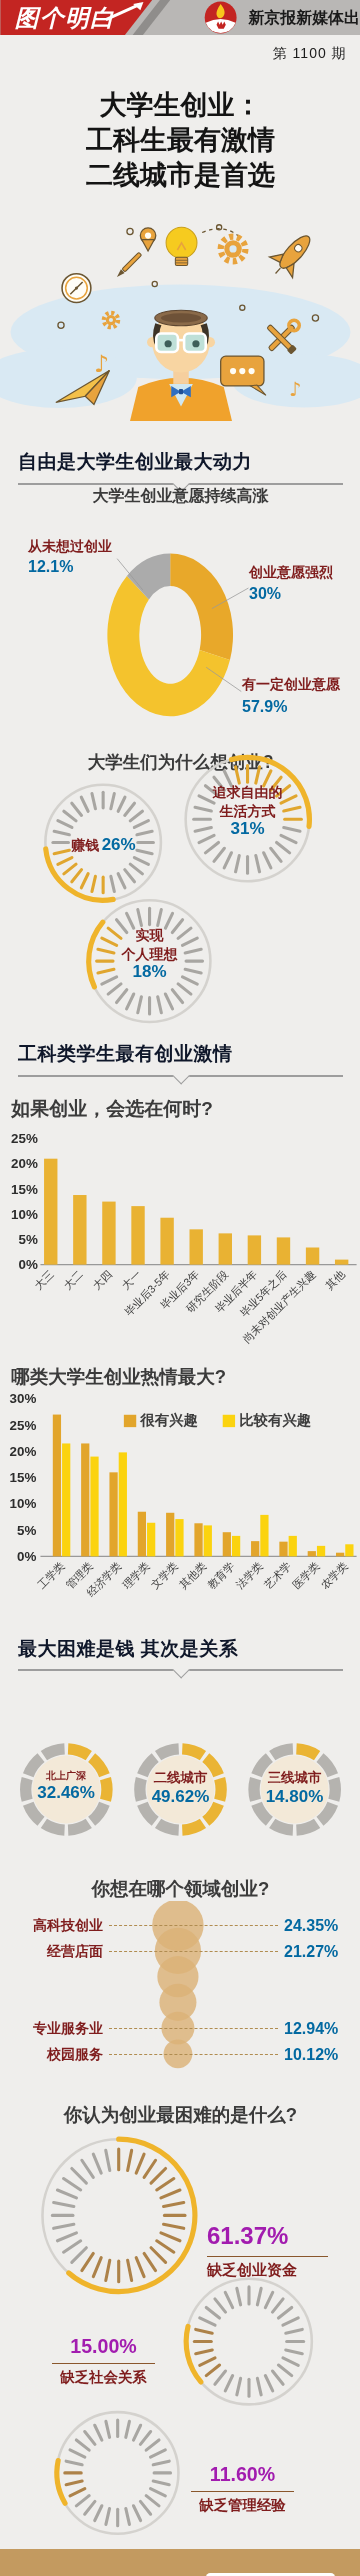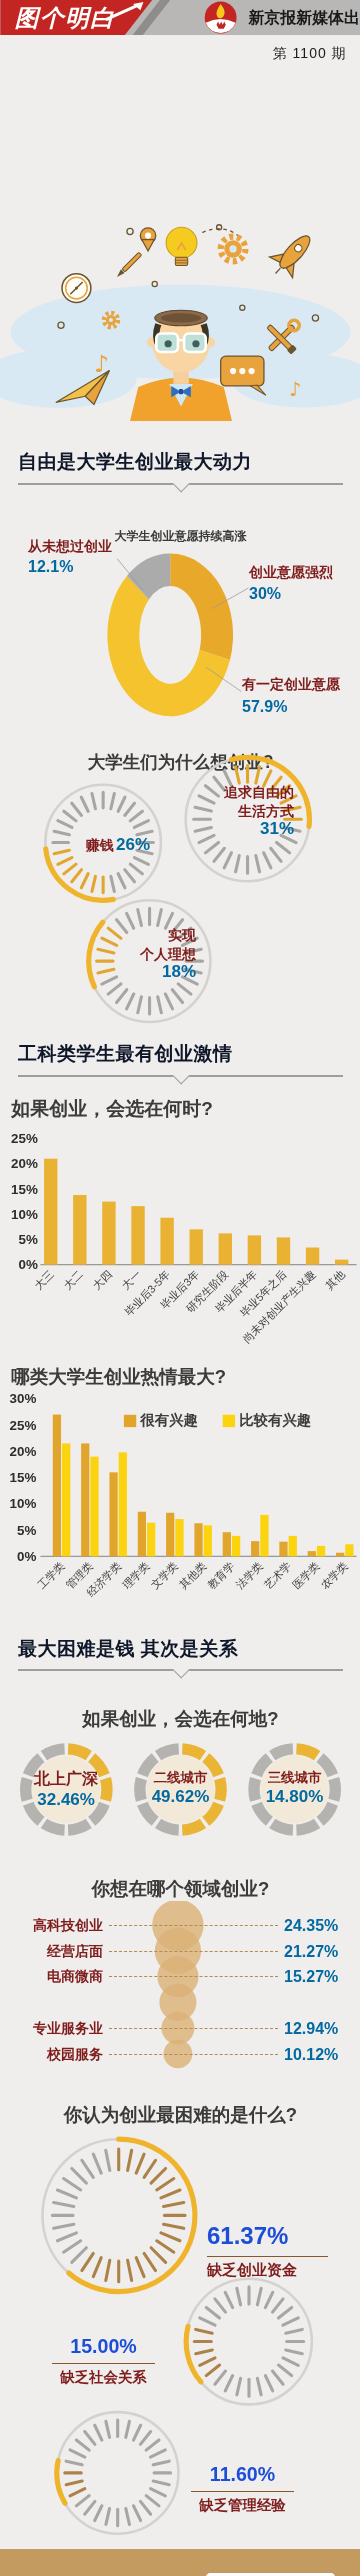--- a/index.html
+++ b/index.html
@@ -11,29 +11,29 @@
   .maintitle{left:0;top:88px;width:361px;text-align:center;font-size:27px;line-height:35px;
     font-weight:700;color:#141414;}
   .sec-h{left:18px;font-size:19px;font-weight:700;color:#0f172a;letter-spacing:0.5px;}
   .rule{left:18px;right:18px;height:1.5px;background:#9d9d9d;}
   .notch{position:absolute;left:50%;top:-5.2px;width:11.3px;height:11.3px;margin-left:-5.7px;
     transform:rotate(45deg);background:#efeeec;border-right:1.5px solid #9d9d9d;border-bottom:1.5px solid #9d9d9d;}
   .subq{width:361px;left:0;text-align:center;font-weight:700;color:#3b3b3b;}
   .subq-l{left:11.3px;font-weight:700;color:#3b3b3b;}
   .lab{font-weight:700;color:#7f1d1d;}
   .pct{font-weight:700;color:#0369a1;}
-  .gauge-lab{text-align:right;line-height:18.5px;}
+  .gauge-lab{text-align:center;line-height:18.5px;}
   .gauge-lab .lab{font-size:14px;}
   .gauge-lab .pct{font-size:17px;}
   .city-lab{width:93px;text-align:center;}
   .bubble-row{display:flex;align-items:center;left:13px;right:13px;height:23px;}
   .bubble-row .lab{width:90px;text-align:right;font-size:14px;flex:none;}
   .bubble-row .dash{flex:1;border-top:1.5px dashed #b08c50;margin:0 6.2px;height:0;}
   .bubble-row .pct{width:64px;font-size:16px;flex:none;text-align:left;}
-  .diff-block .pct-big{font-weight:700;color:#1d4ed8;}
+  .diff-block .pct-big{font-weight:700;color:#a21caf;}
   .diff-hr{border-top:1px solid #8a572c;height:0;}
   .footer{left:0;top:2549px;width:361px;height:198px;background:#c39a60;}
   svg{display:block;}
 </style>
 </head>
 <body>
 
 <div id="poster">
 
   <div class="abs topbar">
@@ -50,20 +50,25 @@
         <path d="M399,44 Q428,30 457,44 A31,31 0 0,1 399,44 Z" fill="#ffffff"></path>
         <path d="M420,48 l3,-6 3,6 3,-6 3,6 3,-6 3,6 -4,8 -10,0 Z" fill="#c32522"></path>
         <path d="M428,8 C436,18 438,26 433,32 C429,37 423,36 421,31 C418,25 422,17 428,8 Z" fill="#f8c81c"></path>
       </g>
       <text x="482" y="45" font-size="31" font-weight="bold" fill="#1a1a1a" id="publisher-slot">新京报新媒体出品</text>
     </svg>
   </div>
 
   <div class="abs issue">第 1100 期</div>
 
+  <div class="abs maintitle">
+    <div>大学生创业：</div>
+    <div>工科生最有激情</div>
+    <div>二线城市是首选</div>
+  </div>
 
   <svg class="abs" style="left:0;top:216px;" width="361" height="205" viewBox="0 0 700 398">
     <ellipse cx="350" cy="225" rx="330" ry="92" fill="#d9e9f3"></ellipse>
     <ellipse cx="115" cy="315" rx="150" ry="58" fill="#d9e9f3"></ellipse>
     <ellipse cx="590" cy="320" rx="140" ry="52" fill="#d9e9f3"></ellipse>
 
     <g stroke="#6b5632" stroke-width="2.5" fill="none">
       <circle cx="252" cy="30" r="6"></circle>
         <circle cx="425" cy="22" r="5"></circle>
         <circle cx="118" cy="212" r="6"></circle>
@@ -169,21 +174,21 @@
         <circle cx="380" cy="248" r="7" fill="#3f5f5a"></circle>
       </g>
     </g>
   </svg>
 
   <div class="abs sec-h" style="top:449px;">自由是大学生创业最大动力</div>
   <div class="abs rule" style="top:483px;">
     <div class="notch"></div>
   </div>
 
-  <div class="abs subq" style="top:528px;font-size:12px;">大学生创业意愿持续高涨</div>
+  <div class="abs subq" style="top:486px;font-size:16px;">大学生创业意愿持续高涨</div>
 
   <svg id="donut-svg" class="abs" style="left:0;top:536px;" width="361" height="206" viewBox="0 0 700 400">
       <path d="M330 34A122 158 0 0 1 446.02889498800874 240.82468511124168L387.0633909777092 221.35661446562A60 95 0 0 0 330 97Z" fill="#e8a82a"></path>
       <path d="M446.02889498800874 240.82468511124168A122 158 0 1 1 245.9281153767434 77.50480543044672L288.65317149675906 123.15795263223063A60 95 0 1 0 387.0633909777092 221.35661446562Z" fill="#f4c32d"></path>
       <path d="M245.9281153767434 77.50480543044672A122 158 0 0 1 329.99999999999994 34L330 97A60 95 0 0 0 288.65317149675906 123.15795263223063Z" fill="#ababab"></path>
       <path d="M227 44 L277 105" stroke="#9a9a9a" stroke-width="1.5" fill="none"></path>
       <path d="M411 141 L482 101" stroke="#9a9a9a" stroke-width="1.5" fill="none"></path>
       <path d="M400 255 L468 302" stroke="#9a9a9a" stroke-width="1.5" fill="none"></path>
     </svg>
 
@@ -389,21 +394,20 @@
       <rect x="652" y="319.86" width="16" height="7.139999999999999" fill="#e2a52b"></rect>
       <rect x="670" y="303.54" width="16" height="23.459999999999997" fill="#fbd30f"></rect>
       <text transform="translate(676,347) rotate(-45)" text-anchor="end" font-size="21" fill="#3d3d3d">农学类</text>
     </svg>
 
   <div class="abs sec-h" style="top:1636px;">最大困难是钱 其次是关系</div>
   <div class="abs rule" style="top:1669px;">
     <div class="notch"></div>
   </div>
 
-  <div class="abs subq" style="top:1706px;font-size:18.5px;">如果创业，会选在何地?</div>
   <svg id="city-svg" class="abs" style="left:0;top:1736px;" width="361" height="108" viewBox="0 0 700 210">
       <path d="M131.92574486288024 14.085660057632793A90 90 0 0 1 177.67432867808523 28.950276013954863L165.53171500121994 47.29576409943256A68 68 0 0 0 130.96611834084285 36.06472093243367Z" fill="#eab434"></path>
       <path d="M184.02631729738576 33.56526588328275A90 90 0 0 1 212.3004970323558 72.48133568664792L191.69370886889104 80.18589807435622A68 68 0 0 0 170.33099529135814 50.782645334035855Z" fill="#eab434"></path>
       <path d="M214.72674078877606 79.94854615295688A90 90 0 0 1 214.72674078877606 128.05145384704312L193.52687081818635 122.17220957332147A68 68 0 0 0 193.52687081818635 85.82779042667852Z" fill="#eab434"></path>
       <path d="M212.3004970323558 135.51866431335208A90 90 0 0 1 184.02631729738576 174.43473411671727L170.33099529135814 157.21735466596414A68 68 0 0 0 191.69370886889104 127.8141019256438Z" fill="#b5b3af"></path>
       <path d="M177.67432867808526 179.04972398604514A90 90 0 0 1 131.92574486288024 193.9143399423672L130.96611834084285 171.93527906756634A68 68 0 0 0 165.53171500121996 160.70423590056743Z" fill="#b5b3af"></path>
       <path d="M124.07425513711974 193.9143399423672A90 90 0 0 1 78.32567132191474 179.04972398604514L90.46828499878002 160.70423590056743A68 68 0 0 0 125.03388165915713 171.93527906756634Z" fill="#b5b3af"></path>
       <path d="M71.97368270261425 174.43473411671727A90 90 0 0 1 43.69950296764422 135.51866431335208L64.30629113110896 127.8141019256438A68 68 0 0 0 85.66900470864188 157.21735466596414Z" fill="#b5b3af"></path>
       <path d="M41.27325921122393 128.05145384704315A90 90 0 0 1 41.27325921122393 79.9485461529569L62.47312918181363 85.82779042667855A68 68 0 0 0 62.47312918181363 122.17220957332148Z" fill="#b5b3af"></path>
       <path d="M43.69950296764421 72.48133568664795A90 90 0 0 1 71.97368270261424 33.56526588328276L85.66900470864186 50.78264533403586A68 68 0 0 0 64.30629113110896 80.18589807435623Z" fill="#b5b3af"></path>
@@ -427,21 +431,21 @@
       <path d="M621.6743286780852 179.04972398604514A90 90 0 0 1 575.9257448628803 193.9143399423672L574.9661183408429 171.93527906756634A68 68 0 0 0 609.5317150012199 160.70423590056743Z" fill="#b5b3af"></path>
       <path d="M568.0742551371197 193.9143399423672A90 90 0 0 1 522.3256713219148 179.04972398604514L534.4682849987801 160.70423590056743A68 68 0 0 0 569.0338816591571 171.93527906756634Z" fill="#b5b3af"></path>
       <path d="M515.9736827026143 174.43473411671727A90 90 0 0 1 487.6995029676442 135.51866431335208L508.306291131109 127.8141019256438A68 68 0 0 0 529.6690047086419 157.21735466596414Z" fill="#b5b3af"></path>
       <path d="M485.27325921122394 128.05145384704315A90 90 0 0 1 485.27325921122394 79.9485461529569L506.47312918181365 85.82779042667855A68 68 0 0 0 506.47312918181365 122.17220957332148Z" fill="#b5b3af"></path>
       <path d="M487.6995029676442 72.48133568664795A90 90 0 0 1 515.9736827026143 33.56526588328276L529.6690047086419 50.78264533403586A68 68 0 0 0 508.30629113110894 80.18589807435623Z" fill="#b5b3af"></path>
       <path d="M522.3256713219148 28.950276013954834A90 90 0 0 1 568.0742551371198 14.085660057632793L569.0338816591571 36.06472093243367A68 68 0 0 0 534.4682849987801 47.29576409943254Z" fill="#b5b3af"></path>
       <circle cx="572" cy="104" r="66" fill="#f3e9d8"></circle>
     </svg>
 
   <div class="abs city-lab" style="left:19.6px;top:1769px;">
-    <div class="lab" style="font-size:16px;text-align:center;">北上广深</div>
+    <div class="lab" style="font-size:10px;text-align:center;">北上广深</div>
     <div class="pct" style="font-size:17px;">32.46%</div>
   </div>
   <div class="abs city-lab" style="left:134px;top:1769px;">
     <div class="lab" style="font-size:13.4px;">二线城市</div>
     <div class="pct" style="font-size:17px;">49.62%</div>
   </div>
   <div class="abs city-lab" style="left:248px;top:1769px;">
     <div class="lab" style="font-size:13.4px;">三线城市</div>
     <div class="pct" style="font-size:17px;">14.80%</div>
   </div>
@@ -459,25 +463,20 @@
 
   <div class="abs bubble-row" style="top:1914px;">
     <span class="lab">高科技创业</span>
     <span class="dash"></span>
     <span class="pct">24.35%</span>
   </div>
   <div class="abs bubble-row" style="top:1940px;">
     <span class="lab">经营店面</span>
     <span class="dash"></span>
     <span class="pct">21.27%</span>
-  </div>
-  <div class="abs bubble-row" style="top:1965px;">
-    <span class="lab">电商微商</span>
-    <span class="dash"></span>
-    <span class="pct">15.27%</span>
   </div>
   <div class="abs bubble-row" style="top:2017px;">
     <span class="lab">专业服务业</span>
     <span class="dash"></span>
     <span class="pct">12.94%</span>
   </div>
   <div class="abs bubble-row" style="top:2043px;">
     <span class="lab">校园服务</span>
     <span class="dash"></span>
     <span class="pct">10.12%</span>

